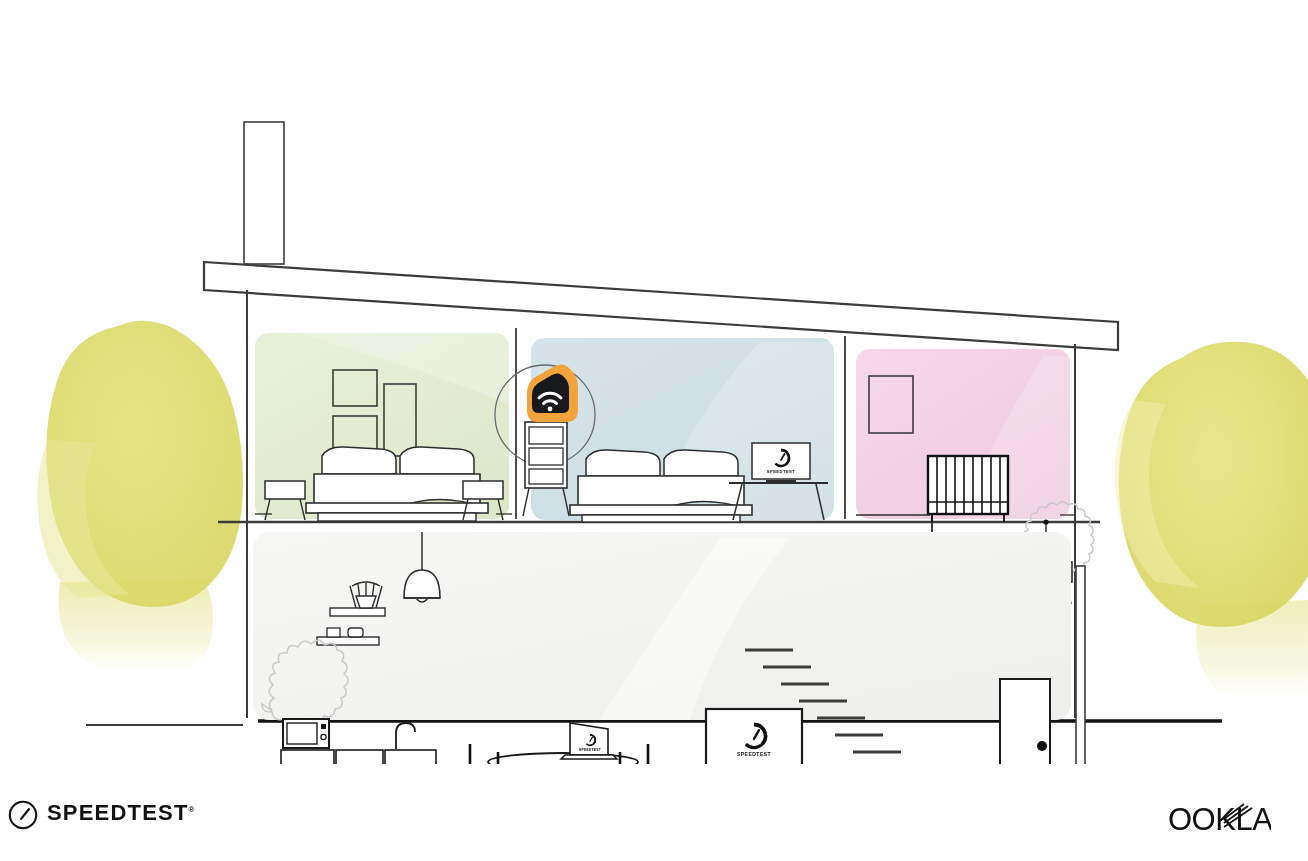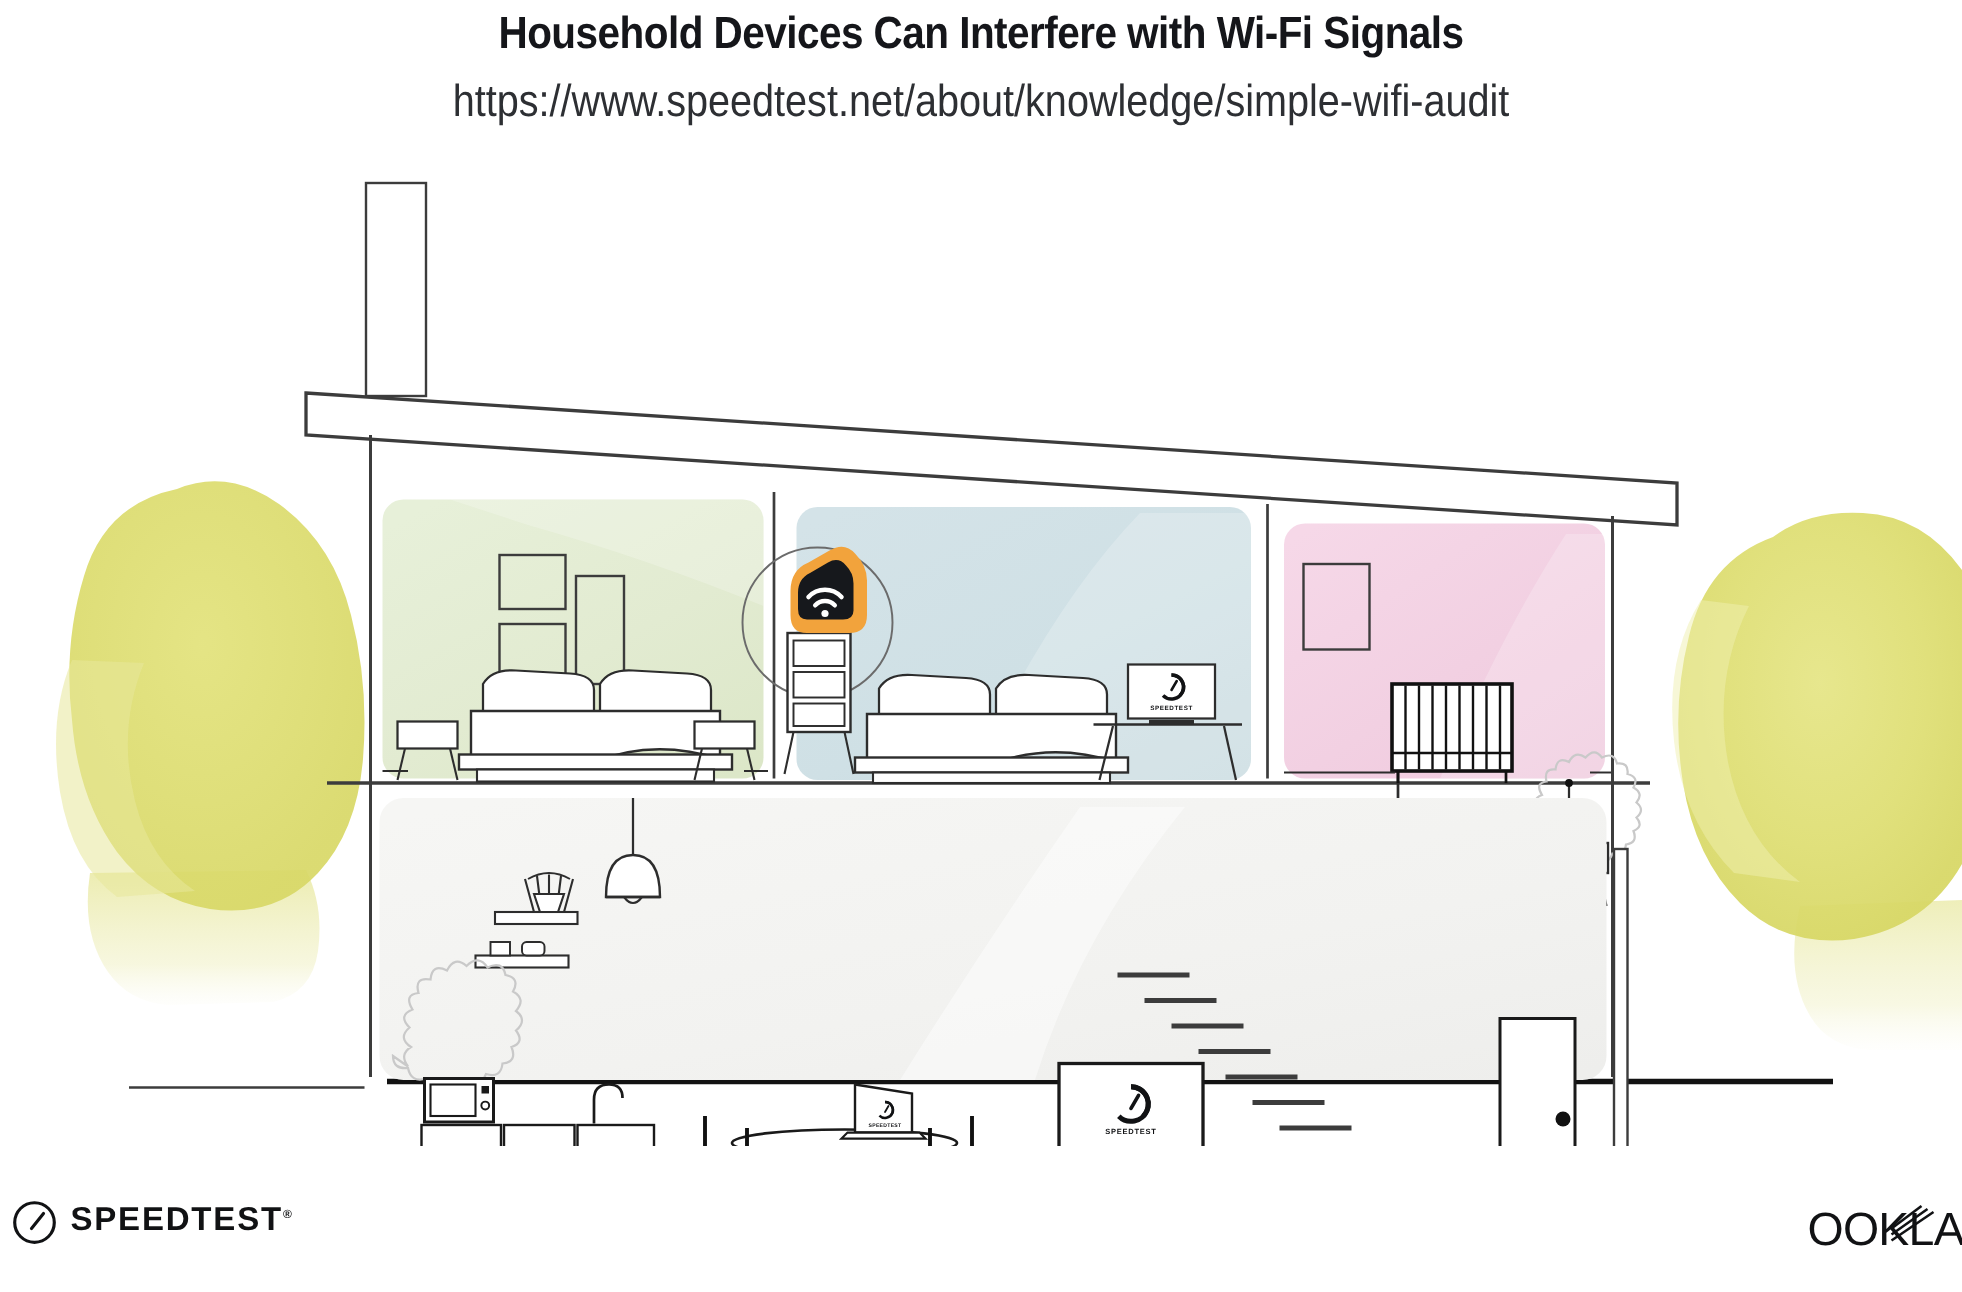--- a/index.html
+++ b/index.html
@@ -91,21 +91,21 @@
     position: relative;
   }
   #speedtest-tm {
     font-size: 8px;
     vertical-align: super;
     letter-spacing: 0;
     font-weight: bold;
   }
   #ookla-logo {
     position: absolute;
-    left: 1205px;
+    left: 1168px;
     top: 22px;
     width: 103px;
     height: 40px;
     overflow: hidden;
   }
   #ookla-wordmark {
     font-family: "Liberation Sans", sans-serif;
     font-weight: 400;
     font-size: 31px;
     letter-spacing: -0.5px;
@@ -114,24 +114,20 @@
     position: absolute;
     left: 0;
     top: 0;
   }
 </style>
 </head>
 <body>
 
 <div id="page">
 
-  <div id="header">
-    <div id="title">Household Devices Can Interfere with Wi-Fi Signals</div>
-    <div id="subtitle">https://www.speedtest.net/about/knowledge/simple-wifi-audit</div>
-  </div>
 
   <div id="stage">
     <svg width="1308" height="660" viewBox="0 0 1308 660" xmlns="http://www.w3.org/2000/svg">
       <defs>
         <radialGradient id="foliageGradL" cx="45%" cy="38%" r="62%">
           <stop offset="0%" stop-color="#e2e27a"></stop>
           <stop offset="62%" stop-color="#dcdc6e"></stop>
           <stop offset="100%" stop-color="#d8d866"></stop>
         </radialGradient>
         <radialGradient id="foliageGradR" cx="50%" cy="40%" r="62%">

